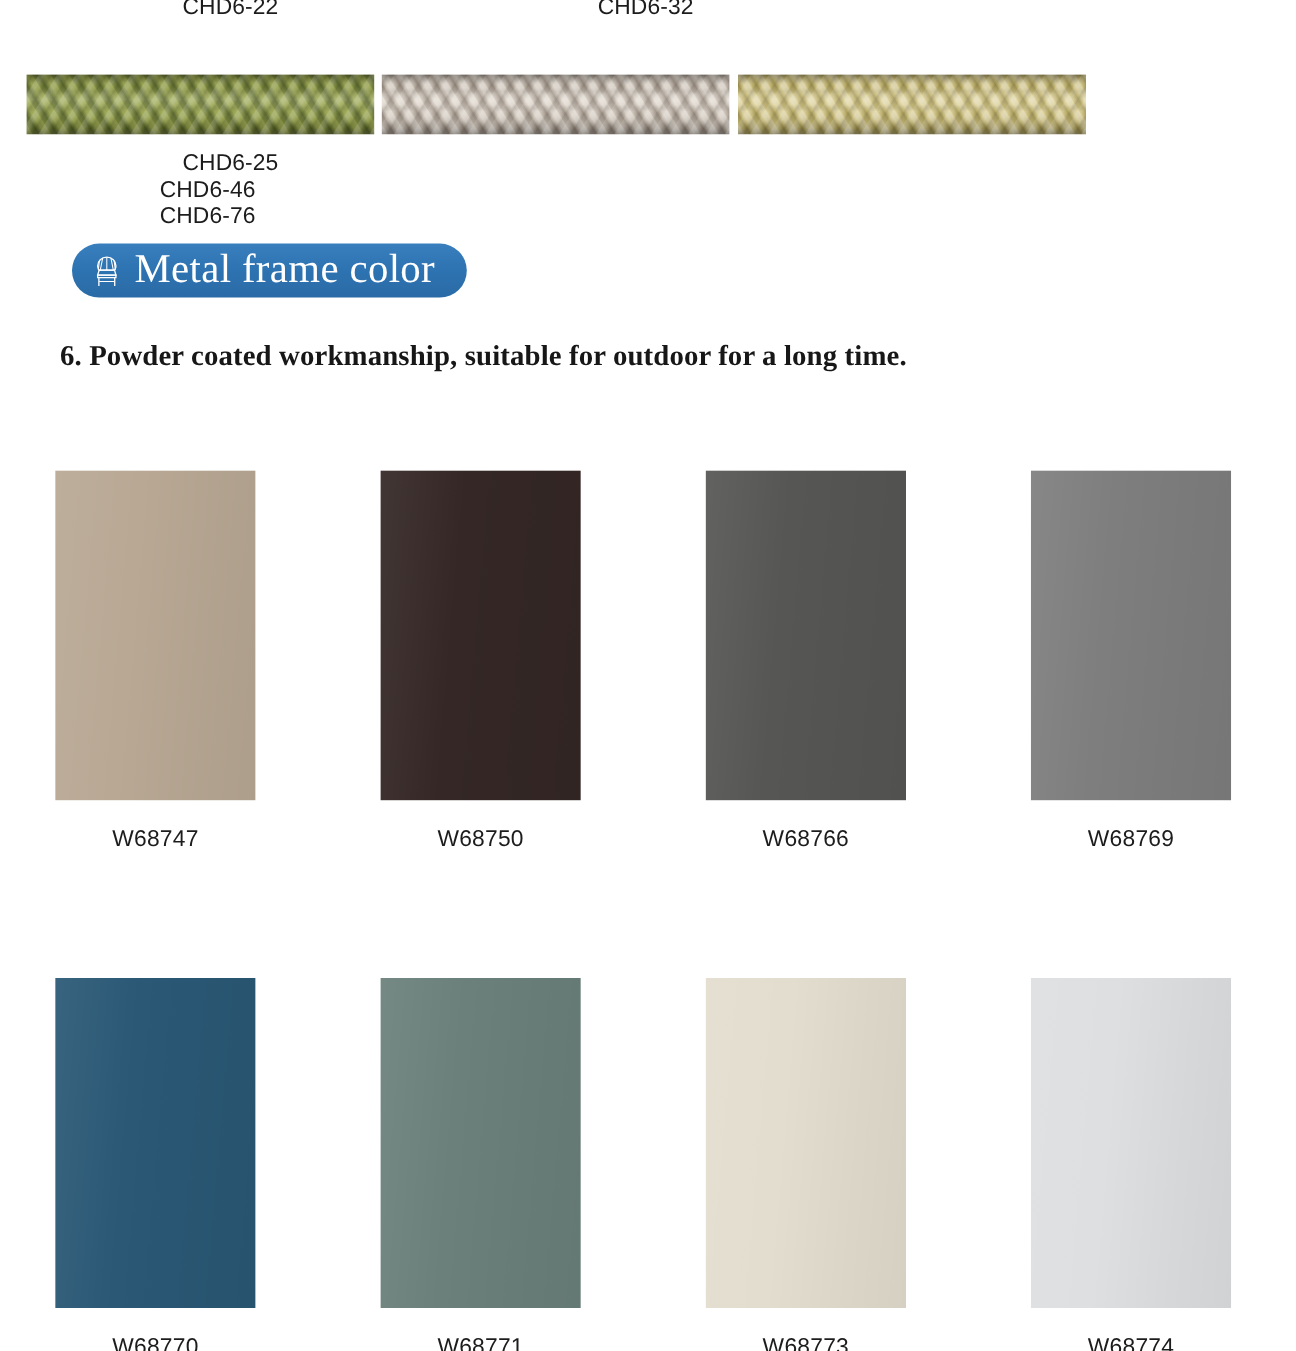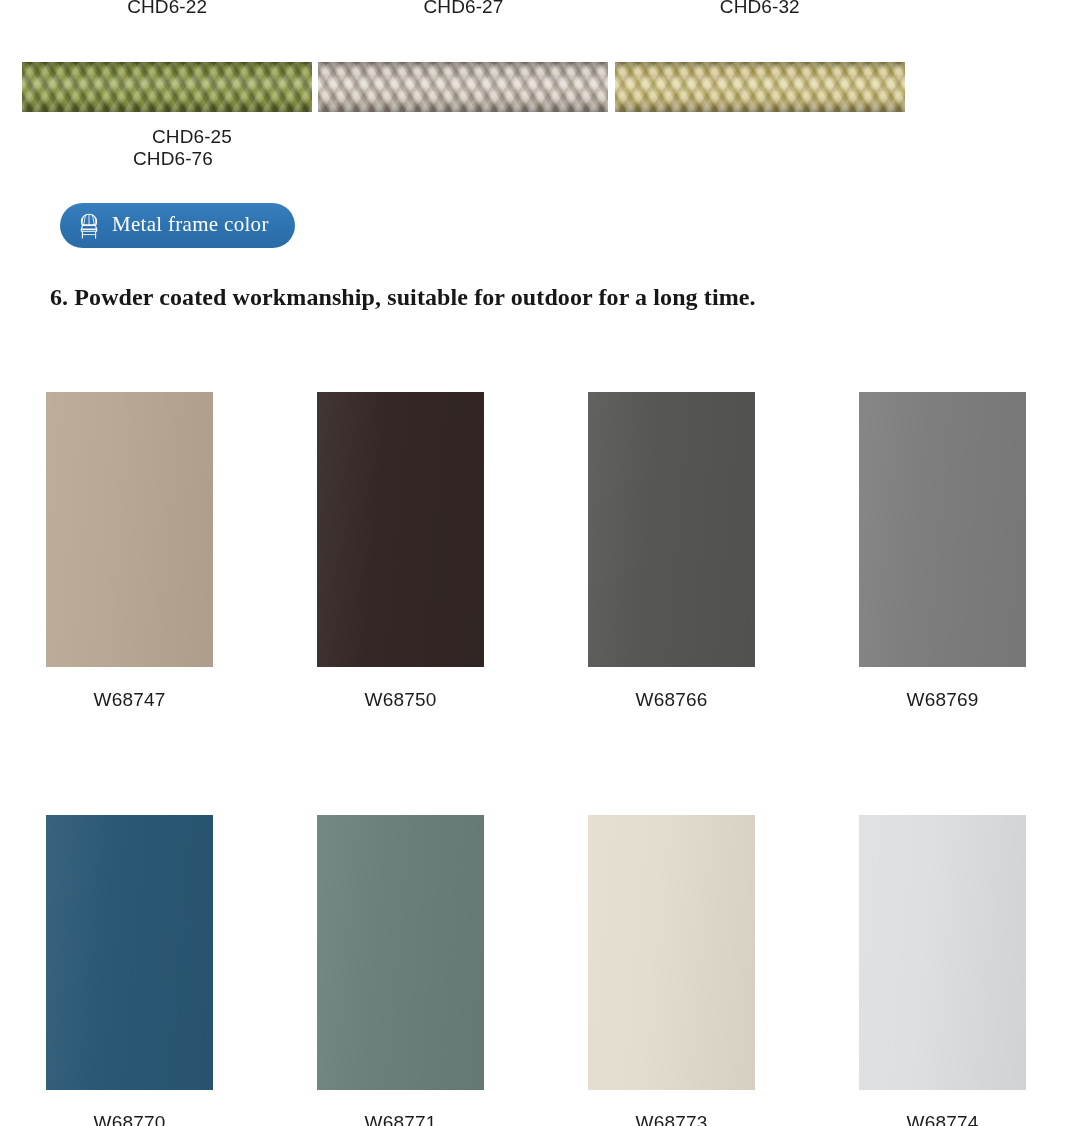--- a/index.html
+++ b/index.html
@@ -78,21 +78,21 @@
     box-sizing: border-box;
   }
   .badge-icon {
     width: 26px;
     height: 30px;
     flex: none;
     display: block;
   }
   .badge-text {
     font-family: "Liberation Serif", serif;
-    font-size: 21px;
+    font-size: 34px;
     color: #ffffff;
     letter-spacing: 0.3px;
     white-space: nowrap;
     line-height: 1;
     position: relative;
     top: -1px;
   }
 
   
   .notes {
@@ -150,23 +150,20 @@
 </head>
 <body>
 
 <div class="rope-section">
 
   <div class="rope-row labels-top">
     <div class="rope-cell">
       <span class="rope-label clipped">CHD6-22</span>
     </div>
     <div class="rope-cell">
-      <span class="rope-label clipped">CHD6-27</span>
-    </div>
-    <div class="rope-cell">
       <span class="rope-label clipped">CHD6-32</span>
     </div>
   </div>
 
   <div class="rope-row swatches">
     <div class="rope-cell">
       <div class="rope-img">
         <div class="rope-weave" id="rope-weave-0" style="background: linear-gradient(rgba(0, 0, 0, 0.34) 0%, rgba(0, 0, 0, 0.04) 16%, rgba(255, 255, 255, 0.16) 42%, rgba(255, 255, 255, 0.05) 62%, rgba(0, 0, 0, 0.1) 84%, rgba(0, 0, 0, 0.4) 100%), repeating-linear-gradient(58deg, rgb(154, 166, 80) 0px, rgb(154, 166, 80) 4px, rgb(125, 138, 60) 5px, rgb(92, 106, 42) 9px, rgb(125, 138, 60) 11px, rgb(154, 166, 80) 13px); background-blend-mode: normal, normal;">
             <div style="position: absolute; inset: 0px; opacity: 0.55; background: repeating-linear-gradient(-58deg, rgba(255, 255, 255, 0.3) 0px, rgba(255, 255, 255, 0.3) 3px, rgba(0, 0, 0, 0) 4px, rgba(0, 0, 0, 0.22) 8px, rgba(0, 0, 0, 0) 10px, rgba(255, 255, 255, 0.28) 13px);"></div>
             <div style="position: absolute; inset: 0px; opacity: 0.3; background: repeating-linear-gradient(rgba(0, 0, 0, 0.16) 0px, rgba(0, 0, 0, 0) 3px, rgba(255, 255, 255, 0.14) 7px, rgba(0, 0, 0, 0) 11px, rgba(0, 0, 0, 0.16) 14px);"></div>
@@ -187,20 +184,23 @@
             <div style="position: absolute; inset: 0px; opacity: 0.55; background: repeating-linear-gradient(-58deg, rgba(255, 255, 255, 0.3) 0px, rgba(255, 255, 255, 0.3) 3px, rgba(0, 0, 0, 0) 4px, rgba(0, 0, 0, 0.22) 8px, rgba(0, 0, 0, 0) 10px, rgba(255, 255, 255, 0.28) 13px);"></div>
             <div style="position: absolute; inset: 0px; opacity: 0.3; background: repeating-linear-gradient(rgba(0, 0, 0, 0.16) 0px, rgba(0, 0, 0, 0) 3px, rgba(255, 255, 255, 0.14) 7px, rgba(0, 0, 0, 0) 11px, rgba(0, 0, 0, 0.16) 14px);"></div>
           </div>
       </div>
     </div>
   </div>
 
   <div class="rope-row labels-bot">
     <div class="rope-cell">
       <span class="rope-label">CHD6-25</span>
+    </div>
+    <div class="rope-cell">
+      <span class="rope-label">CHD6-46</span>
     </div>
     <div class="rope-cell">
       <span class="rope-label">CHD6-76</span>
     </div>
   </div>
 
 </div>
 
 <div class="badge">
   <svg class="badge-icon" viewBox="0 0 26 30" fill="none">

